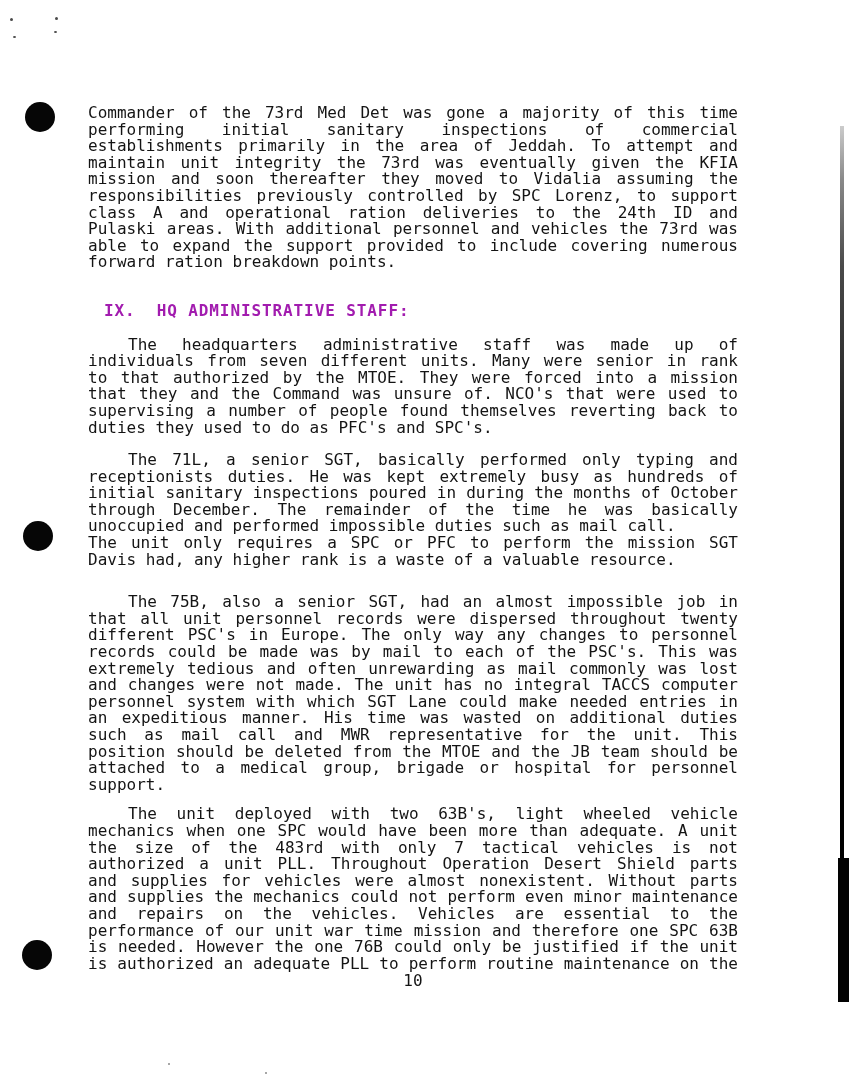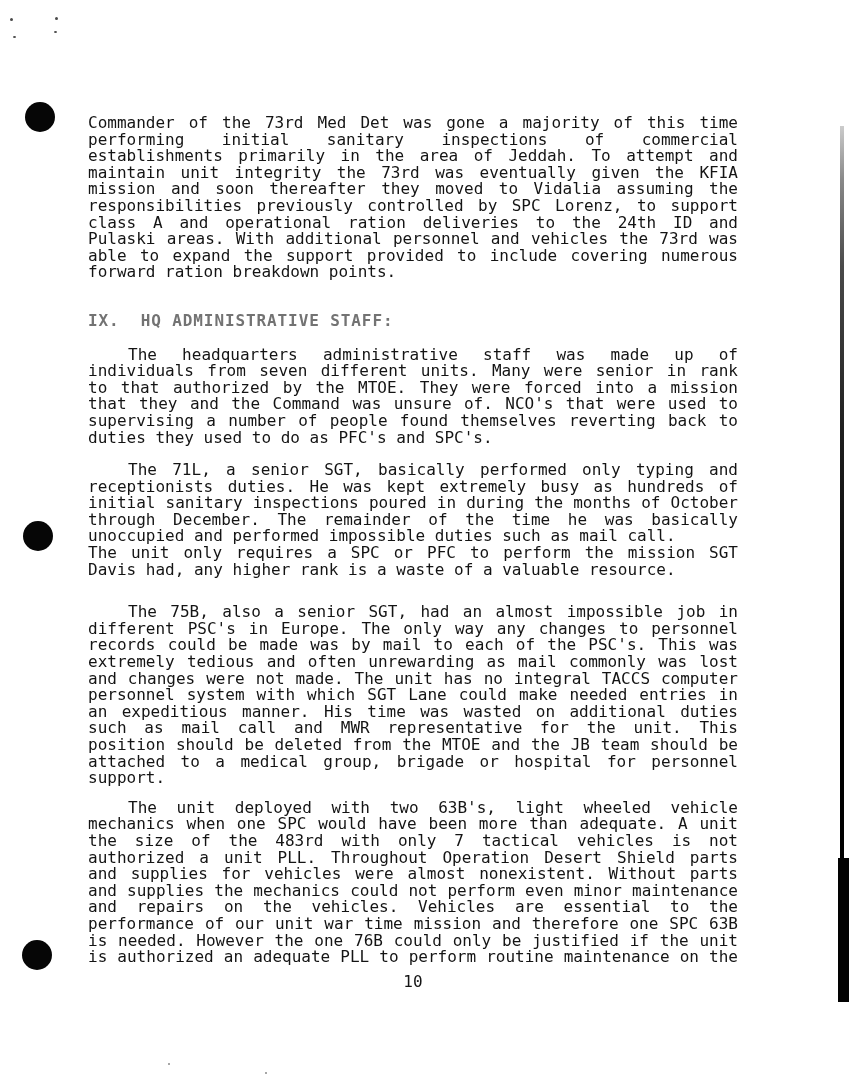--- a/index.html
+++ b/index.html
@@ -27,31 +27,31 @@
   }
   .line.j { text-align: justify; text-align-last: justify; }
   .line.ind { text-indent: 40px; }
 
   .heading {
     font-size: 16px;
     line-height: 16.6px;
     font-weight: bold;
     letter-spacing: 0.9px;
     white-space: pre;
-    margin: 32px 0 0 0;
-    color: #737373;
+    margin: 32px 0 0 16px;
+    color: #a21caf;
   }
-  .doc-body > .para:nth-child(1) { margin-top: 12px; }
+  .doc-body > .para:nth-child(1) { margin-top: 2px; }
   .doc-body > .para:nth-child(3) { margin-top: 17px; }
   .doc-body > .para:nth-child(4) { margin-top: 16px; }
   .doc-body > .para:nth-child(5) { margin-top: 26px; }
   .doc-body > .para:nth-child(6) { margin-top: 13px; }
 
   .page-number {
-    margin-top: 8px;
+    margin-top: 1px;
     text-align: center;
     font-size: 16px;
     line-height: 16.6px;
   }
 
   
   .punch-hole {
     position: absolute;
     width: 30px; height: 30px;
     background: #060606;
@@ -131,20 +131,21 @@
           <div class="line j ind">The 71L, a senior SGT, basically performed only typing and</div>
           <div class="line j">receptionists duties.  He was kept extremely busy as hundreds of</div>
           <div class="line j">initial sanitary inspections poured in during the months of October</div>
           <div class="line j">through December.  The remainder of the time he was basically</div>
           <div class="line">unoccupied and performed impossible duties such as mail call.</div>
           <div class="line j">The unit only requires a SPC or PFC to perform the mission SGT</div>
           <div class="line">Davis had, any higher rank is a waste of a valuable resource.</div>
         </div>
         <div class="para">
           <div class="line j ind">The 75B, also a senior SGT, had an almost impossible job in</div>
+          <div class="line j">that all unit personnel records were dispersed throughout twenty</div>
           <div class="line j">different PSC's in Europe.  The only way any changes to personnel</div>
           <div class="line j">records could be made was by mail to each of the PSC's.  This was</div>
           <div class="line j">extremely tedious and often unrewarding as mail commonly was lost</div>
           <div class="line j">and changes were not made.  The unit has no integral TACCS computer</div>
           <div class="line j">personnel system with which SGT Lane could make needed entries in</div>
           <div class="line j">an expeditious manner.  His time was wasted on additional duties</div>
           <div class="line j">such as mail call and MWR representative for the unit.  This</div>
           <div class="line j">position should be deleted from the MTOE and the JB team should be</div>
           <div class="line j">attached to a medical group, brigade or hospital for personnel</div>
           <div class="line">support.</div>

